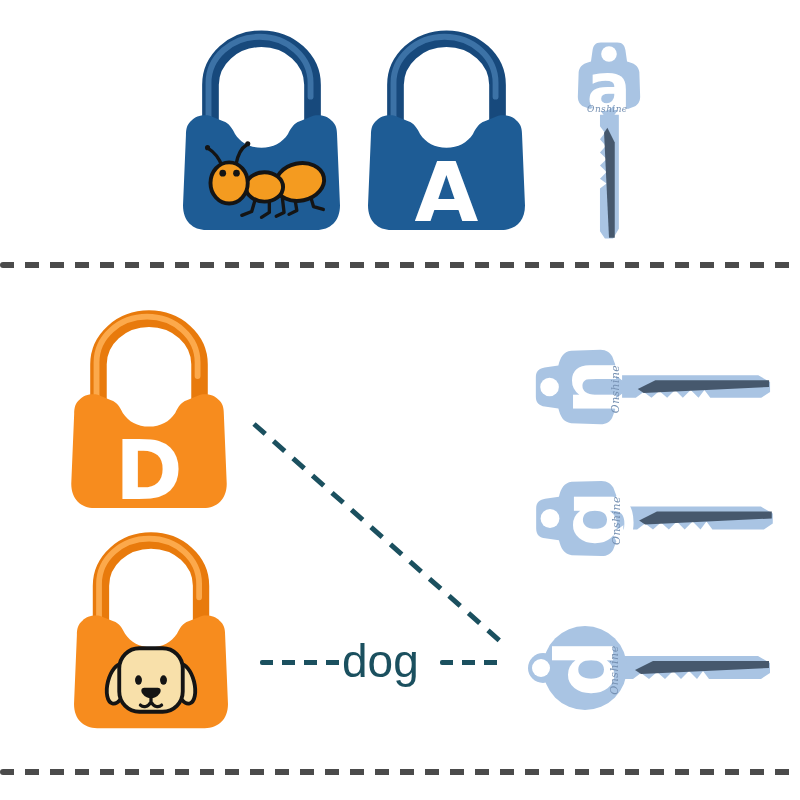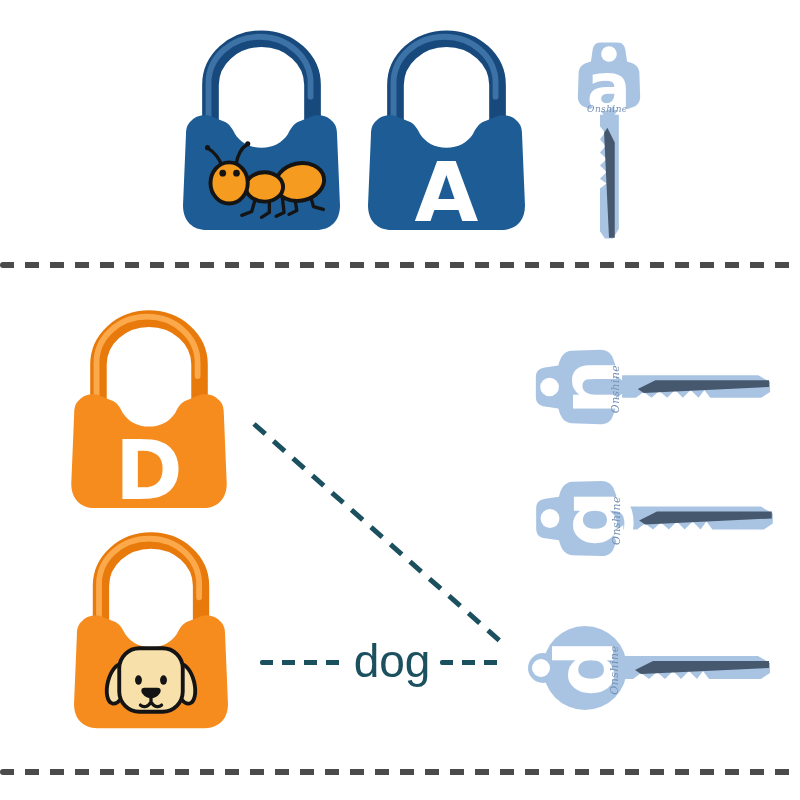--- a/index.html
+++ b/index.html
@@ -51,21 +51,21 @@
   .divider{
     height:6px;left:0;width:800px;border-radius:3px;
     background:repeating-linear-gradient(90deg,var(--divider-gray) 0 14px,transparent 14px 25px);
   }
   .word-dash{
     height:5px;border-radius:2px;
     background:repeating-linear-gradient(90deg,var(--teal-line) 0 13px,transparent 13px 22px);
   }
   .word-label{
     color:var(--teal-line);font-size:46px;font-weight:400;
-    width:100px;text-align:center;line-height:1;
+    width:100px;text-align:left;line-height:1;
   }
   .match-line{stroke:var(--teal-line);stroke-width:5;stroke-dasharray:15 11;fill:none;}
 </style>
 </head>
 <body>
 
 <div class="stage">
 
   <svg class="abs" style="left:178px;top:26px;" width="167" height="208" viewBox="0 0 170 212">
     <path class="shackle shackle-blue" d="M33,112 L33,60 A52,47 0 0 1 137,60 L137,112"></path>

